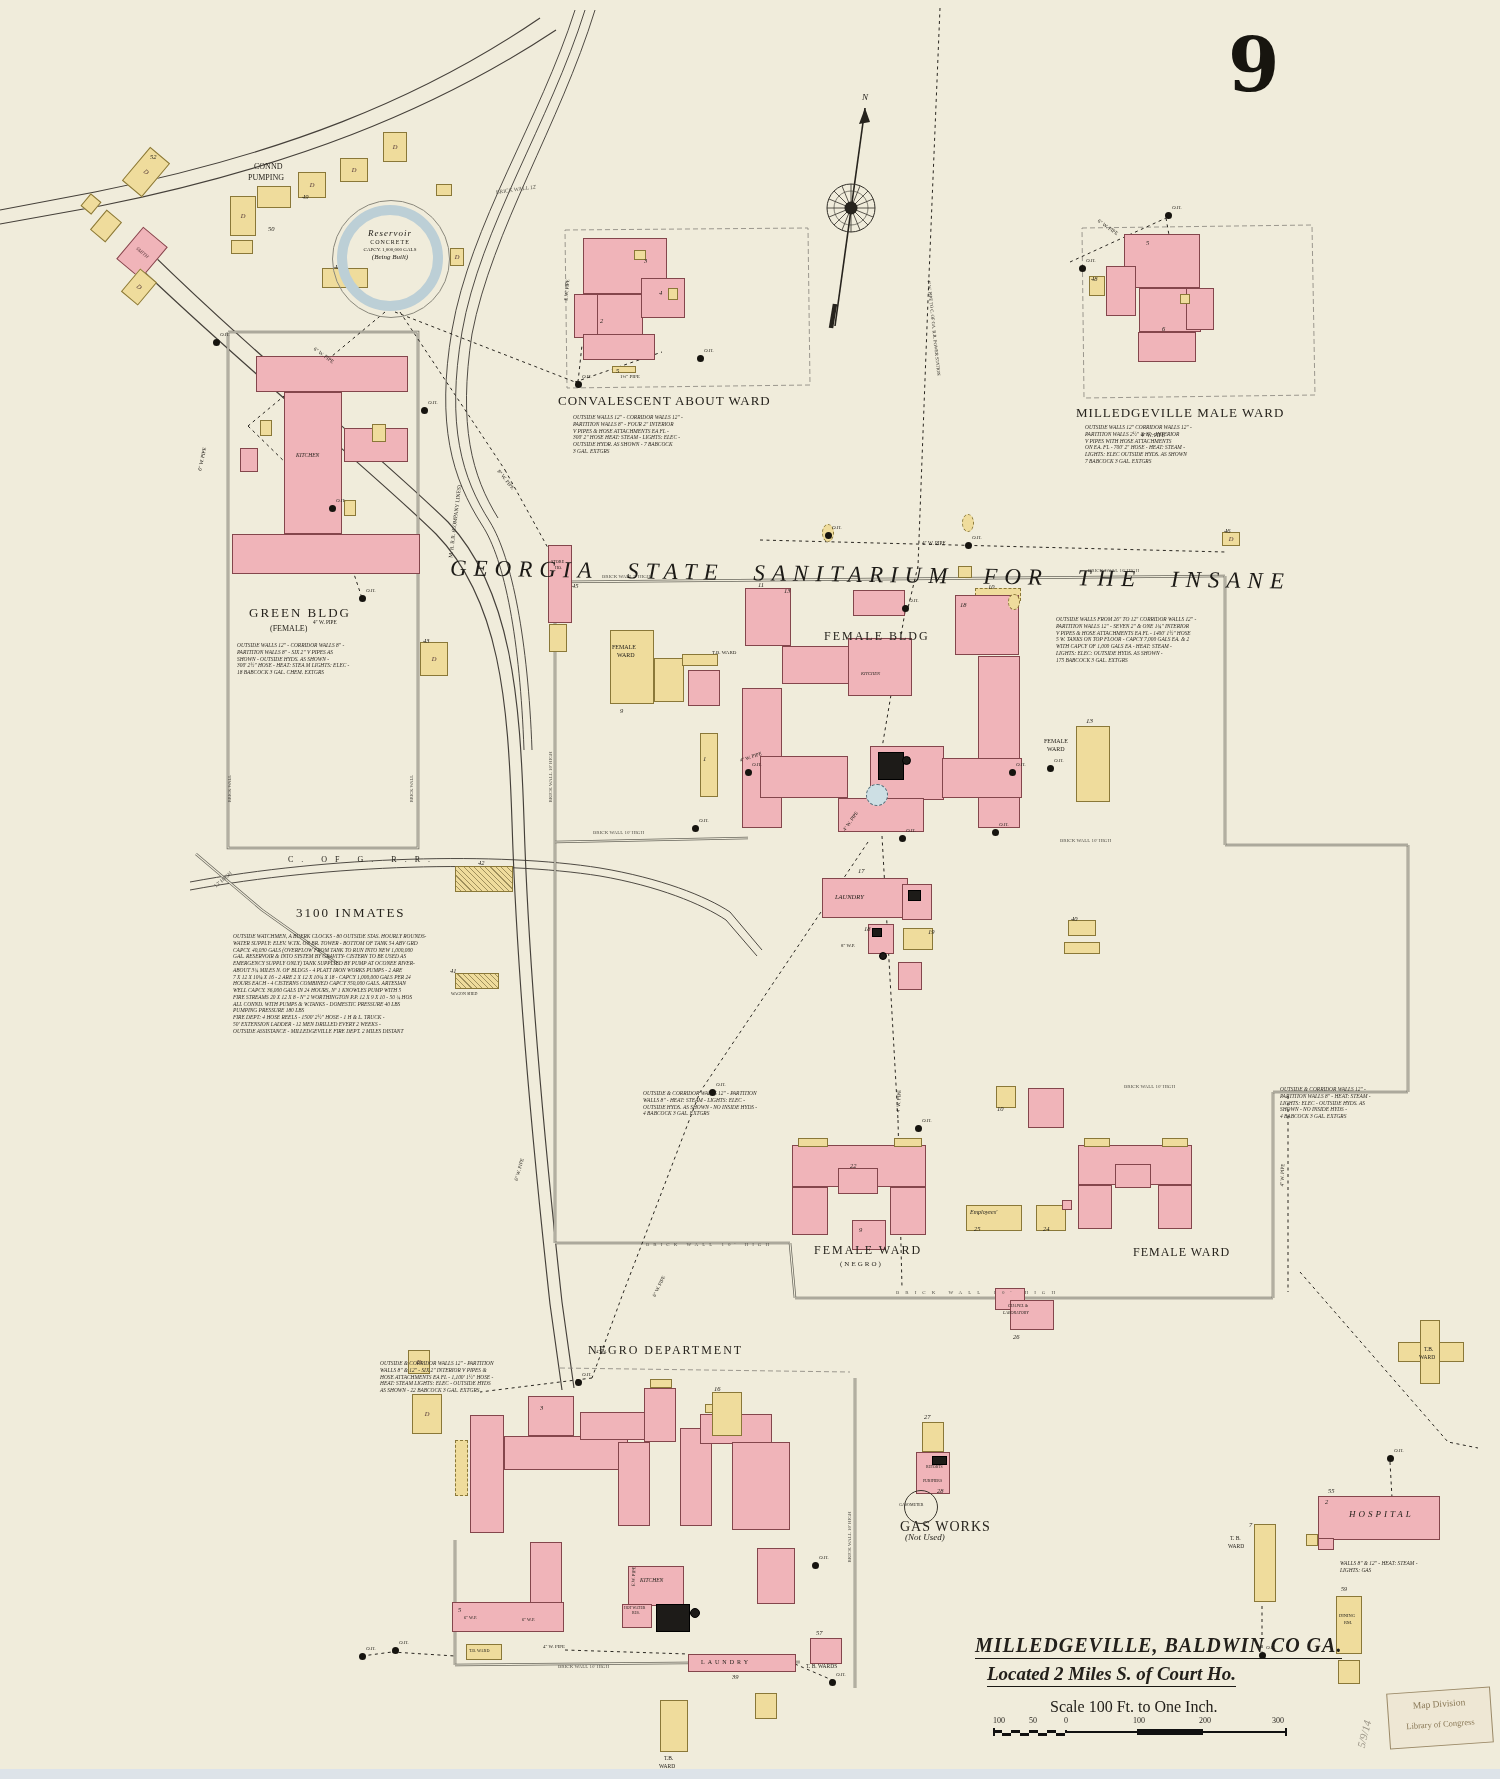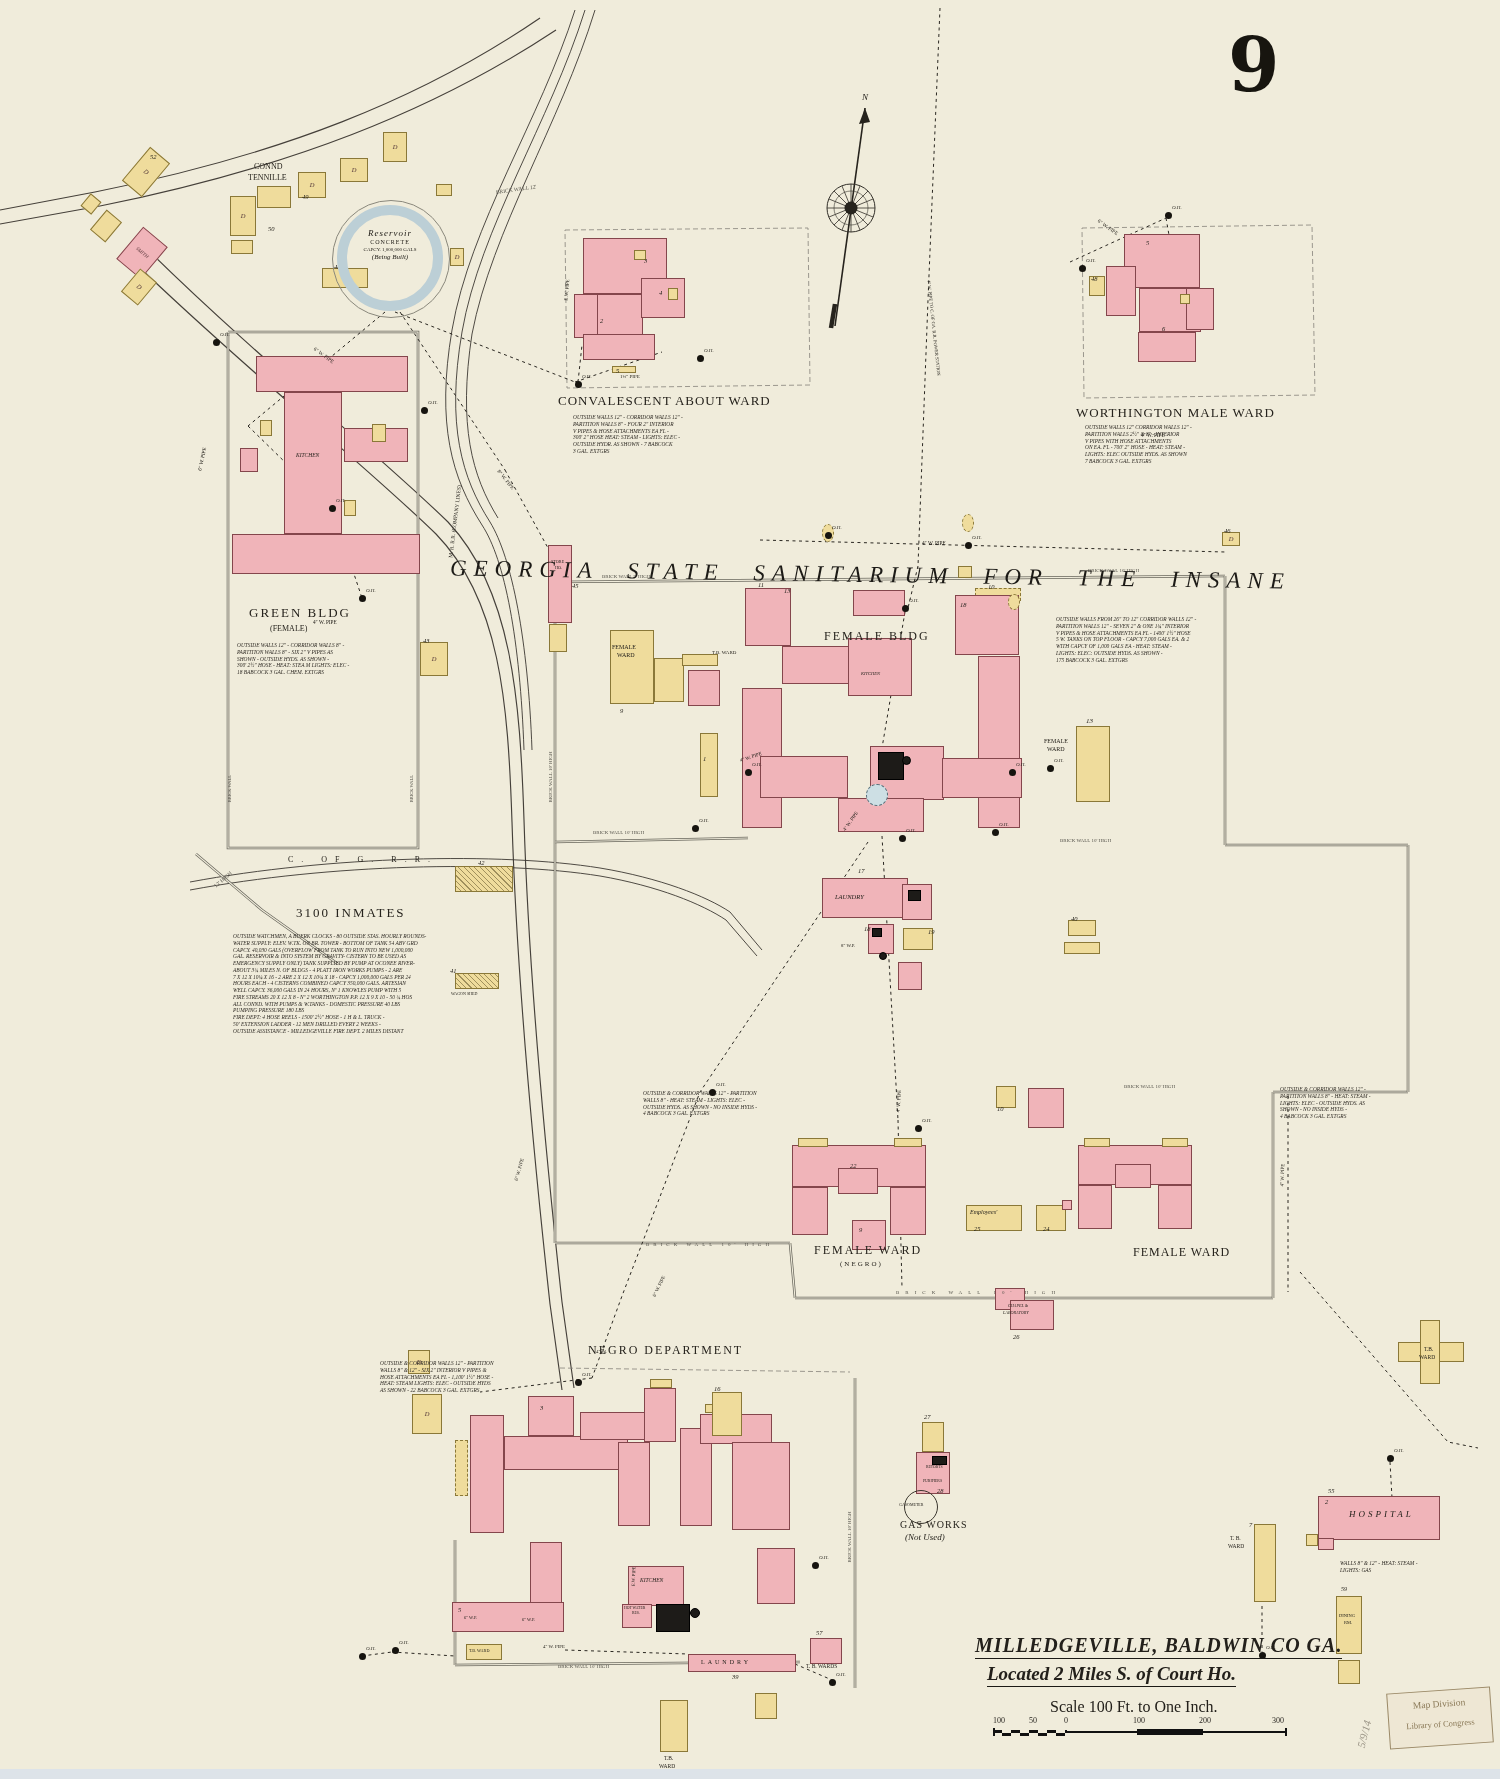--- a/index.html
+++ b/index.html
@@ -312,37 +312,37 @@
       <div class="b by" style="left: 1306px; top: 1534px; width: 12px; height: 12px;"></div>
       <div class="b by" style="left: 1336px; top: 1596px; width: 26px; height: 58px;"></div>
       <div class="b by" style="left: 1338px; top: 1660px; width: 22px; height: 24px;"></div>
       <div class="b by bdash boval" style="left: 822px; top: 524px; width: 12px; height: 18px;"></div>
       <div class="b by bdash boval" style="left: 962px; top: 514px; width: 12px; height: 18px;"></div>
       <div class="b by bdash boval" style="left: 1008px; top: 594px; width: 12px; height: 16px;"></div>
       <div class="b bk boval" style="left: 902px; top: 756px; width: 9px; height: 9px;"></div>
       <div class="b bk boval" style="left: 690px; top: 1608px; width: 10px; height: 10px;"></div>
       <div class="b bk boval" style="left: 879px; top: 952px; width: 8px; height: 8px;"></div>
       <div class="lab" style="left: 254px; top: 163px; font-size: 8px; color: rgb(38, 35, 29);">CONND</div>
-      <div class="lab" style="left: 248px; top: 174px; font-size: 8px; color: rgb(38, 35, 29);">TENNILLE</div>
+      <div class="lab" style="left: 248px; top: 174px; font-size: 8px; color: rgb(38, 35, 29);">PUMPING</div>
       <div class="lab" style="left: 249px; top: 606px; font-size: 13px; letter-spacing: 2px; color: rgb(38, 35, 29);">GREEN BLDG</div>
       <div class="lab" style="left: 270px; top: 625px; font-size: 8px; color: rgb(38, 35, 29);">(FEMALE)</div>
       <div class="lab" style="left: 558px; top: 394px; font-size: 13px; letter-spacing: 1px; color: rgb(38, 35, 29);">CONVALESCENT ABOUT WARD</div>
-      <div class="lab" style="left: 1076px; top: 406px; font-size: 13px; letter-spacing: 1px; color: rgb(38, 35, 29);">WORTHINGTON MALE WARD</div>
+      <div class="lab" style="left: 1076px; top: 406px; font-size: 13px; letter-spacing: 1px; color: rgb(38, 35, 29);">MILLEDGEVILLE MALE WARD</div>
       <div class="lab" style="left: 824px; top: 630px; font-size: 12px; letter-spacing: 2px; color: rgb(38, 35, 29);">FEMALE BLDG</div>
       <div class="lab" style="left: 612px; top: 644px; font-size: 6px; color: rgb(38, 35, 29);">FEMALE</div>
       <div class="lab" style="left: 617px; top: 652px; font-size: 6px; color: rgb(38, 35, 29);">WARD</div>
       <div class="lab" style="left: 712px; top: 650px; font-size: 5px; color: rgb(38, 35, 29);">T.B. WARD</div>
       <div class="lab" style="left: 1044px; top: 738px; font-size: 6px; color: rgb(38, 35, 29);">FEMALE</div>
       <div class="lab" style="left: 1047px; top: 746px; font-size: 6px; color: rgb(38, 35, 29);">WARD</div>
       <div class="lab it" style="left: 1086px; top: 718px; font-size: 7px; color: rgb(38, 35, 29);">13</div>
       <div class="lab" style="left: 814px; top: 1244px; font-size: 12px; letter-spacing: 2px; color: rgb(38, 35, 29);">FEMALE WARD</div>
       <div class="lab" style="left: 840px; top: 1261px; font-size: 7px; letter-spacing: 2px; color: rgb(38, 35, 29);">(NEGRO)</div>
       <div class="lab" style="left: 1133px; top: 1246px; font-size: 12px; letter-spacing: 1px; color: rgb(38, 35, 29);">FEMALE WARD</div>
       <div class="lab" style="left: 588px; top: 1344px; font-size: 12px; letter-spacing: 2px; color: rgb(38, 35, 29);">NEGRO DEPARTMENT</div>
-      <div class="lab" style="left: 900px; top: 1520px; font-size: 10px; letter-spacing: 1px; color: rgb(38, 35, 29);">GAS WORKS</div>
+      <div class="lab" style="left: 900px; top: 1520px; font-size: 14px; letter-spacing: 1px; color: rgb(38, 35, 29);">GAS WORKS</div>
       <div class="lab it" style="left: 905px; top: 1533px; font-size: 9px; color: rgb(38, 35, 29);">(Not Used)</div>
       <div class="lab" style="left: 899px; top: 1503px; font-size: 4px; color: rgb(38, 35, 29);">GASOMETER</div>
       <div class="lab it" style="left: 1349px; top: 1510px; font-size: 9px; letter-spacing: 3px; color: rgb(38, 35, 29);">HOSPITAL</div>
       <div class="lab" style="left: 1424px; top: 1347px; font-size: 5.5px; color: rgb(38, 35, 29);">T.B.</div>
       <div class="lab" style="left: 1419px; top: 1355px; font-size: 5.5px; color: rgb(38, 35, 29);">WARD</div>
       <div class="lab" style="left: 1230px; top: 1536px; font-size: 5.5px; color: rgb(38, 35, 29);">T. B.</div>
       <div class="lab" style="left: 1228px; top: 1544px; font-size: 5.5px; color: rgb(38, 35, 29);">WARD</div>
       <div class="lab" style="left: 1339px; top: 1614px; font-size: 4.5px; color: rgb(38, 35, 29);">DINING</div>
       <div class="lab" style="left: 1344px; top: 1621px; font-size: 4.5px; color: rgb(38, 35, 29);">RM.</div>
       <div class="lab it" style="left: 1341px; top: 1586px; font-size: 6px; color: rgb(38, 35, 29);">59</div>

